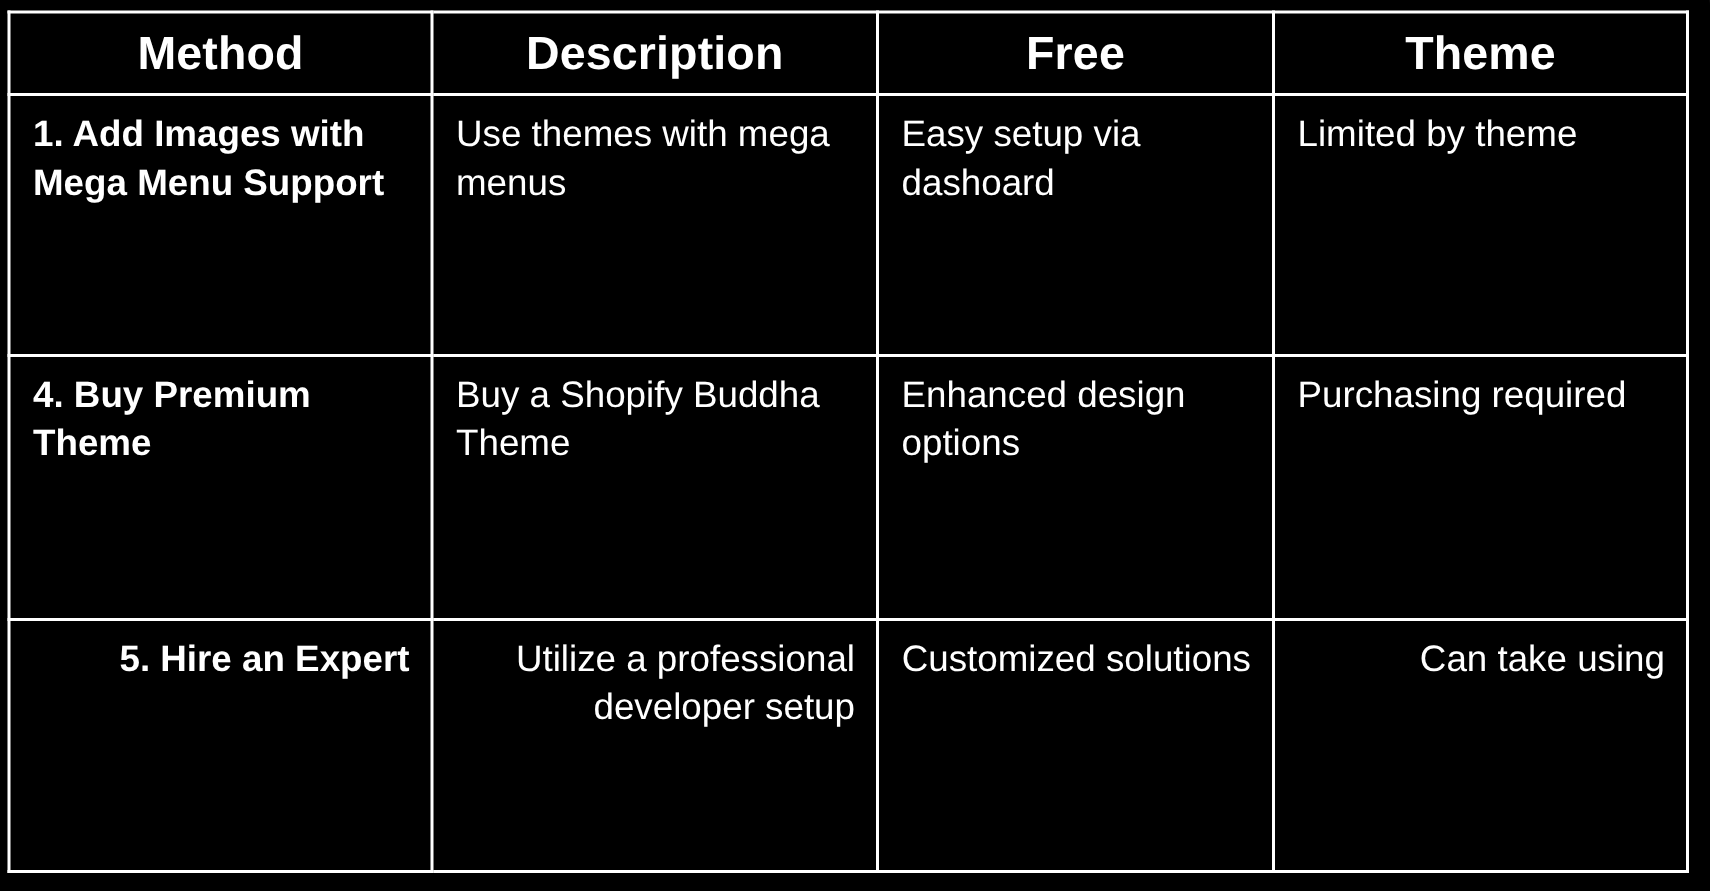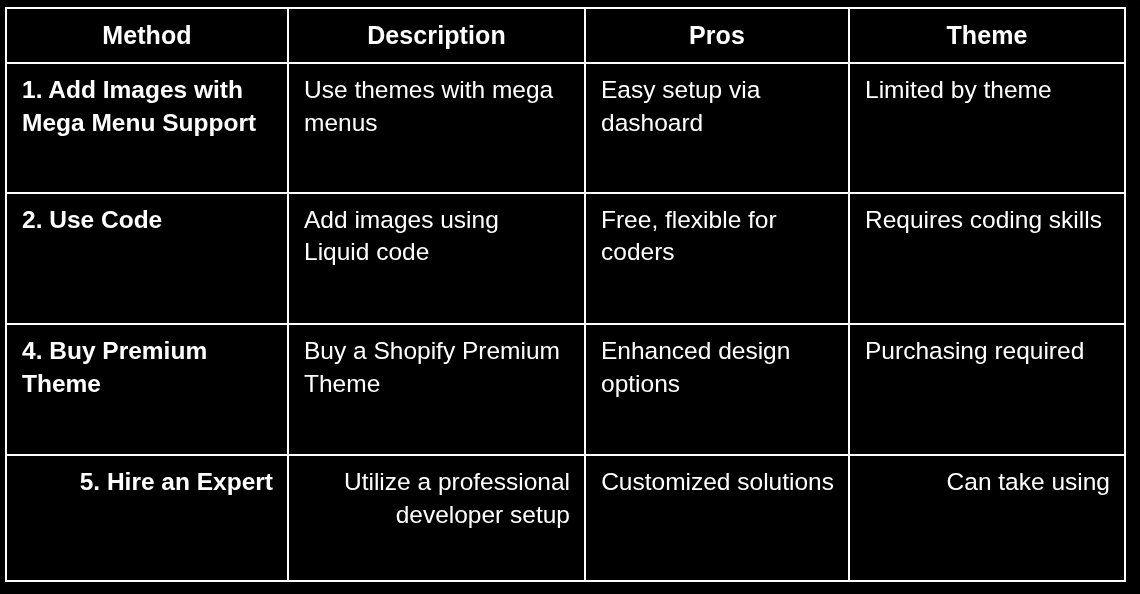--- a/index.html
+++ b/index.html
@@ -61,21 +61,21 @@
     color: #ffffff;
     vertical-align: top;
     padding: 10px 14px 10px 15px;
     box-sizing: border-box;
   }
 
   table.comparison thead th {
     text-align: center;
     vertical-align: middle;
     font-weight: bold;
-    font-size: 25px;
+    font-size: 31px;
     line-height: 1.15;
     letter-spacing: 0.1px;
     padding: 6px 10px;
   }
 
   table.comparison tbody td {
     font-size: 24.5px;
     line-height: 1.33;
     font-weight: normal;
   }
@@ -110,40 +110,34 @@
       <colgroup>
         <col class="c-method">
         <col class="c-description">
         <col class="c-pros">
         <col class="c-cons">
       </colgroup>
       <thead>
         <tr class="head-row">
           <th>Method</th>
           <th>Description</th>
-          <th>Pros</th>
+          <th>Free</th>
           <th>Theme</th>
         </tr>
       </thead>
       <tbody>
         <tr class="r0">
           <td class="method-cell">1. Add Images with Mega Menu Support</td>
           <td>Use themes with mega menus</td>
           <td>Easy setup via dashoard</td>
           <td>Limited by theme</td>
         </tr>
-        <tr class="r1">
-          <td class="method-cell">2. Use Code</td>
-          <td>Add images using Liquid code</td>
-          <td>Free, flexible for coders</td>
-          <td>Requires coding skills</td>
-        </tr>
         <tr class="r3">
           <td class="method-cell">4. Buy Premium Theme</td>
-          <td>Buy a Shopify Premium Theme</td>
+          <td>Buy a Shopify Buddha Theme</td>
           <td>Enhanced design options</td>
           <td>Purchasing required</td>
         </tr>
         <tr class="r4">
           <td class="method-cell">5. Hire an Expert</td>
           <td>Utilize a professional developer setup</td>
           <td>Customized solutions</td>
           <td>Can take using</td>
         </tr>
       </tbody>

